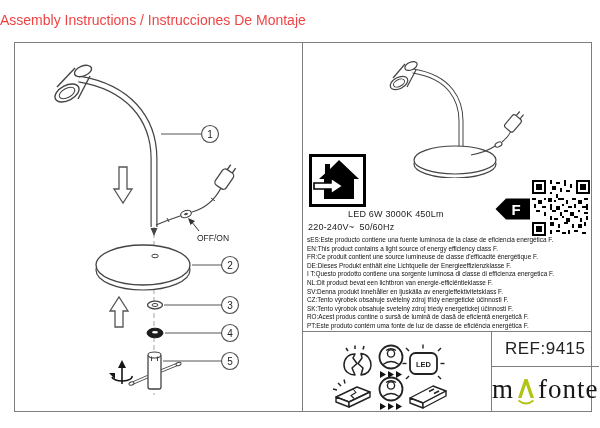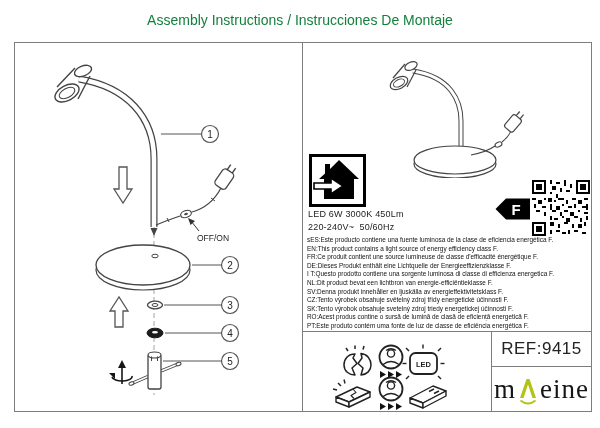--- a/index.html
+++ b/index.html
@@ -1,26 +1,26 @@
 <!DOCTYPE html>
 <html><head>
 <meta charset="utf-8">
 <style>
   html,body { margin:0; padding:0; width:600px; height:428px; background:#fff; overflow:hidden; }
   body { font-family:"Liberation Sans", sans-serif; color:#1a1a1a; position:relative; }
-  .title { position:absolute; top:12px; left:0; width:600px; text-align:center; font-size:14px; color:#15803d; }
+  .title { position:absolute; top:12px; left:0; width:600px; text-align:left; font-size:14px; color:#ef4444; }
   .sheet { position:absolute; left:14px; top:42px; width:578px; height:370px; border:1px solid #7d7d7d; box-sizing:border-box; display:flex; background:#fff; }
   .panel { position:relative; box-sizing:border-box; }
   .panel.left { width:288px; border-right:1px solid #7d7d7d; }
   .panel.right { flex:1; }
   svg text { font-family:"Liberation Sans", sans-serif; }
   .callout-num { font-size:10px; fill:#222; }
   .offon { font-size:8.5px; fill:#222; }
   .spec-line { position:absolute; left:5px; font-size:9px; color:#222; letter-spacing:0.2px; white-space:pre; }
-  .spec-1 { top:166px; }
+  .spec-1 { top:166px;margin-left:40px; }
   .spec-2 { top:179px;text-align:center; }
   .house { position:absolute; left:6px; top:111px; }
   .f-label { position:absolute; left:192px; top:155px; }
   .qr { position:absolute; left:229px; top:137px; }
   .langs { position:absolute; left:4px; top:193px; width:284px; }
   .langs div { font-size:6.4px; line-height:8.6px; white-space:nowrap; color:#111; }
   .bottom-row { position:absolute; left:0; right:0; top:288px; bottom:0; border-top:1px solid #7d7d7d; display:flex; }
   .icons-area { width:188px; position:relative; }
   .ref-col { flex:1; border-left:1px solid #7d7d7d; display:flex; flex-direction:column; }
   .ref-box { height:34px; border-bottom:1px solid #7d7d7d; display:flex; align-items:center; justify-content:center; font-size:17px; color:#222; letter-spacing:0.5px; }
@@ -346,19 +346,19 @@
         </svg>
       </div>
       <div class="ref-col">
         <div class="ref-box">REF:9415</div>
         <div class="brand-box">
           <span>m</span>
           <svg class="brand-caret" width="22" height="30" viewBox="0 0 22 30">
             <polygon points="3,22 9.5,3 12.5,3 19,22 15.5,22 11,8.5 6.5,22" fill="#b3c313"></polygon>
             <path d="M 3.5,24.5 Q 11,30.5 18.5,24.5" fill="none" stroke="#b3c313" stroke-width="1.7"></path>
           </svg>
-          <span>eine</span>
+          <span>fonte</span>
         </div>
       </div>
     </div>
 
   </div>
 </div>
 
 </body></html>

